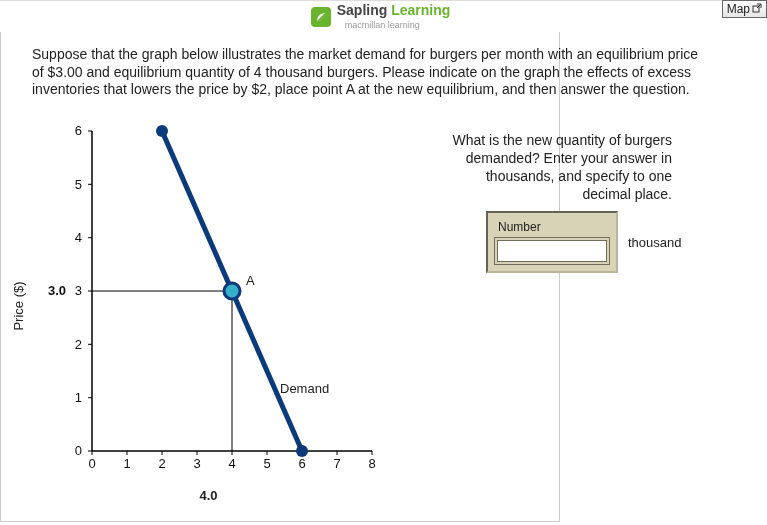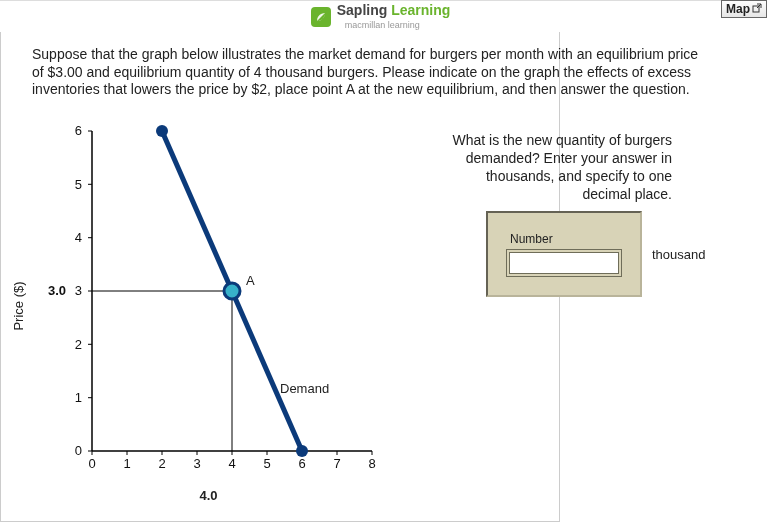--- a/index.html
+++ b/index.html
@@ -51,21 +51,20 @@
     right: 0;
     font-size: 12px;
     padding: 1px 4px;
     border: 1px solid #666;
     background: linear-gradient(#fdfdfd,#e6e6e6);
     color: #222;
     display: flex;
     align-items: flex-end;
     gap: 2px;
     cursor: pointer;
-    font-weight: bold;
   }
   .content-wrap {
     border: 1px solid #ccc;
     border-top: none;
     width: 560px;
     height: 490px;
     margin: 0;
   }
   .prompt {
     padding: 14px 18px 6px 32px;
@@ -92,21 +91,21 @@
   }
   .num-box-wrap {
     display: flex;
     align-items: center;
     gap: 10px;
     margin-left: 40px;
   }
   .num-frame {
     border: 2px inset #b9b49a;
     background: #d8d3b7;
-    padding: 18px;
+    padding: 6px;
     display: inline-block;
   }
   .num-label {
     font-size: 12px;
     padding: 1px 4px 3px 4px;
     color: #222;
   }
   .num-inner {
     border: 1px solid #6f6d59;
     background: #d8d3b7;

